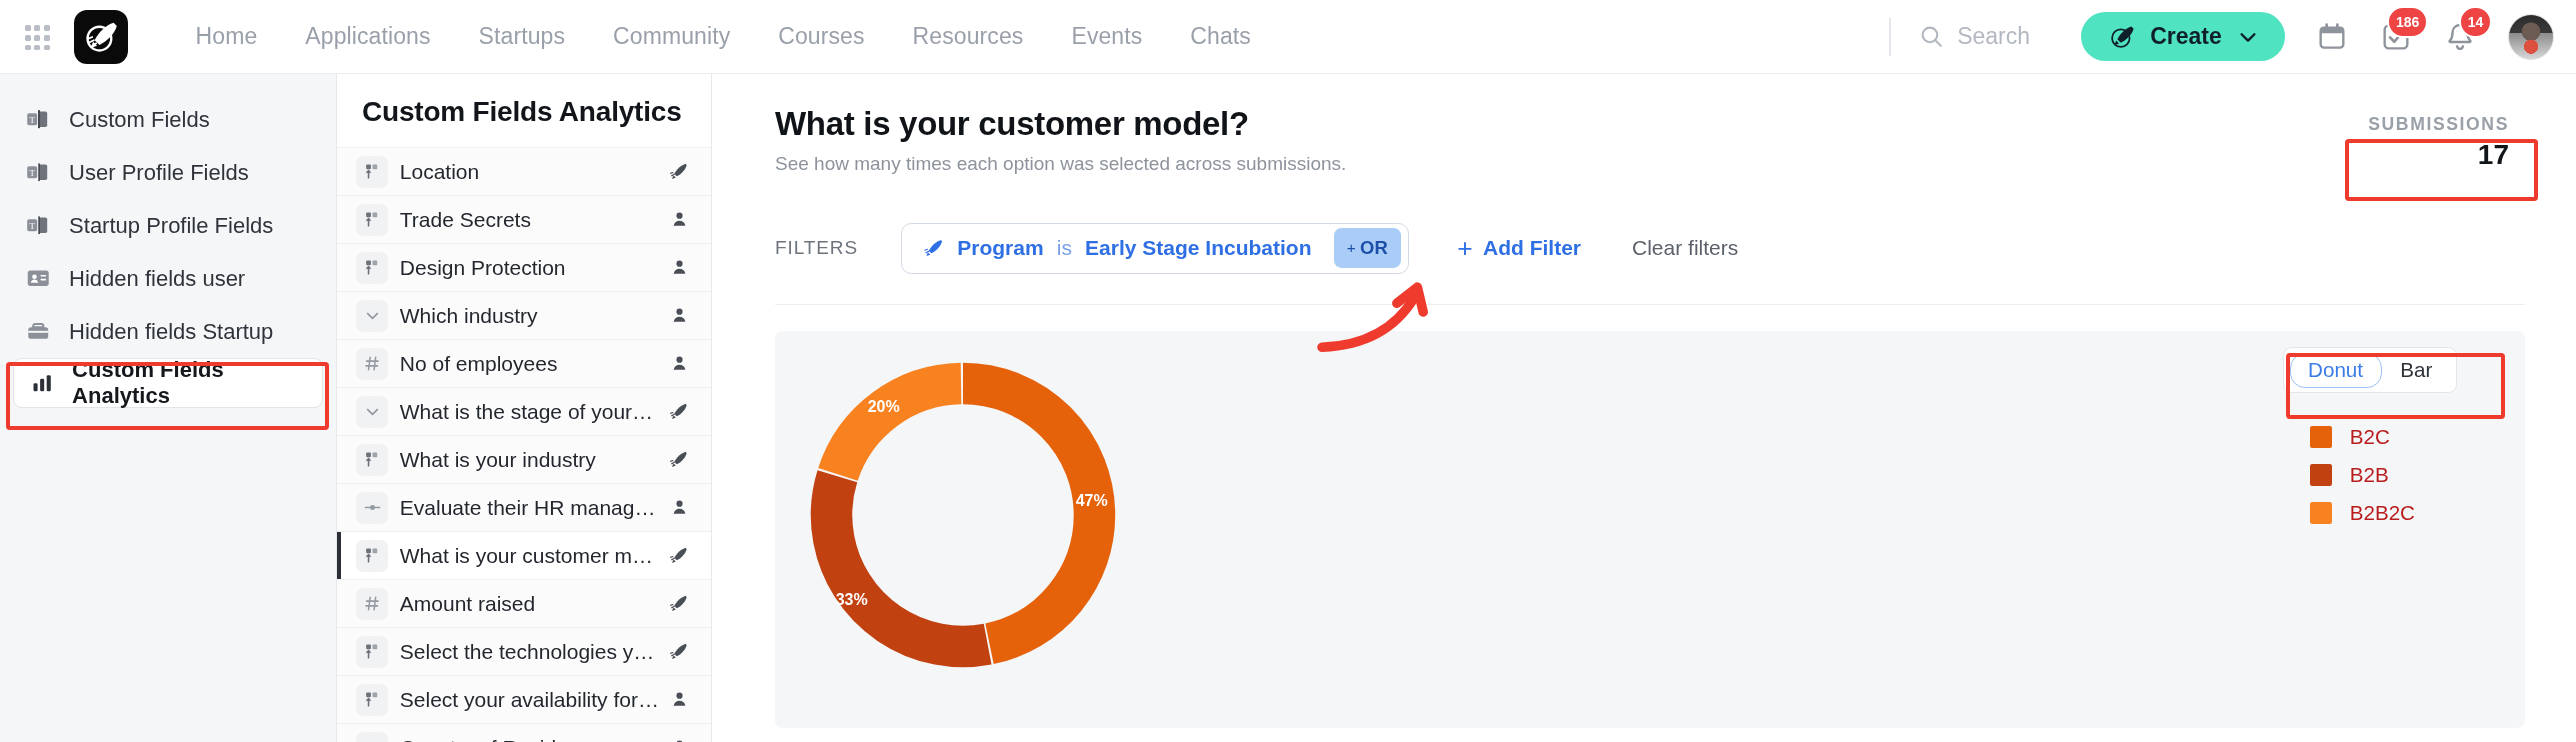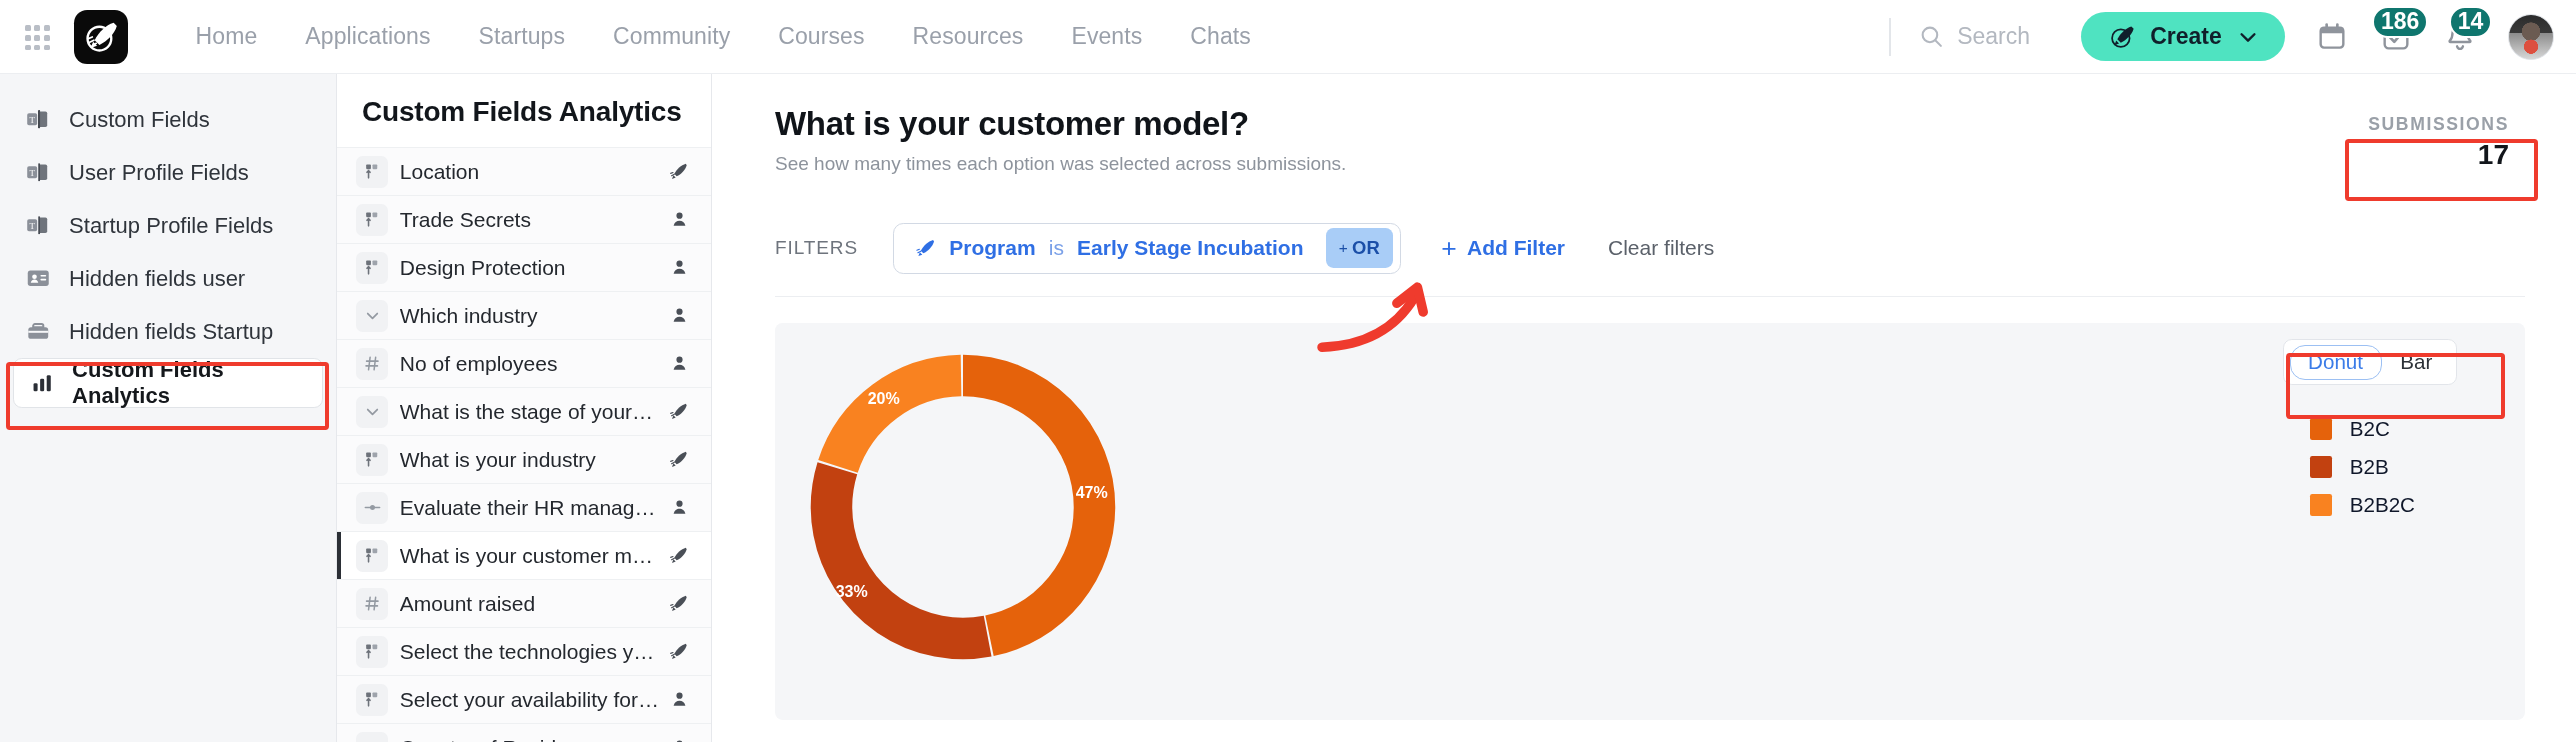--- a/index.html
+++ b/index.html
@@ -36,23 +36,23 @@
   .search-text { font-size:23px; color:#b3b8c0; }
   .create-btn {
     display:flex; align-items:center; gap:14.7px;
     background:#4fe3c1; border-radius:734px;
     height:49px; padding:0 26.5px; cursor:pointer; margin-right:31px;
   }
   .create-label { font-size:23px; font-weight:bold; color:#10202b; }
   .icon-btn { position:relative; margin-right:32px; cursor:pointer; display:flex; align-items:center; }
   .badge {
     position:absolute; top:-14.7px; right:-16px;
-    background:#0f766e; color:#fff; border-radius:734px;
+    background:#ef4444; color:#fff; border-radius:734px;
     min-width:32px; height:32px; padding:0 6.6px;
-    font-size:23px; font-weight:bold;
+    font-size:14px; font-weight:bold;
     display:flex; align-items:center; justify-content:center;
     border:2.2px solid #fff; overflow:hidden;
   }
   .avatar {
     width:46px; height:46px; border-radius:50%;
     border:1.5px solid #e2e5e9; overflow:hidden;
     background:#cfd3d8; position:relative; cursor:pointer;
   }
   .avatar .face { position:absolute; inset:0;
     background:
@@ -115,22 +115,22 @@
   
   .main { position:absolute; top:74px; left:713px; right:0; height:669px;
     background:#ffffff; padding:0 51px 0 62px; }
   .main-head { display:flex; align-items:flex-start; padding-top:31px;justify-content:space-between; }
   .q-title { font-size:33px; font-weight:bold; color:#101419; letter-spacing:-0.3px; }
   .q-sub { font-size:19px; color:#8d939c; margin-top:10.3px; }
   .subs-box { margin-left:auto; text-align:right; padding:8.8px 16px 8.8px 19px; }
   .subs-label { font-size:17.6px; color:#9aa0a8; letter-spacing:1.6px; font-weight:bold; }
   .subs-value { font-size:28px; font-weight:bold; color:#12161b; margin-top:4.4px; }
 
-  .filterbar { display:flex; align-items:center; gap:8px; margin-top:43px;
-    padding-bottom:22px; border-bottom:0.7px solid #eceef1; }
+  .filterbar { display:flex; align-items:center; gap:16px; margin-top:43px;
+    padding-bottom:30px; border-bottom:0.7px solid #eceef1; }
   .filters-label { font-size:19px; color:#6e747d; letter-spacing:0.9px; margin-right:26.5px; font-weight:500; }
   .filter-chip {
     display:flex; align-items:center; gap:0;
     border:0.7px solid #d2d9e4; border-radius:10.3px; background:#ffffff;
     height:51px; padding:0 7.4px 0 19px; cursor:pointer;
   }
   .chip-text { font-size:21px; margin-left:13.2px; white-space:nowrap; }
   .chip-key { color:#2f6fe4; font-weight:bold; }
   .chip-is { color:#7aa0e8; font-weight:normal; }
   .chip-val { color:#2f6fe4; font-weight:bold; }
@@ -167,21 +167,21 @@
   .toggle button {
     font-family:"Liberation Sans", sans-serif;
     border:0.7px solid transparent; background:transparent;
     font-size:20.6px; color:#2d3238; padding:0 17.6px; height:35px;
     border-radius:6.6px; cursor:pointer;
   }
   .toggle button.on { color:#3b7ce8; border-color:#9cc0f3; background:#fff;border-radius:15px; }
   .legend { position:absolute; right:110px; top:87px; }
   .legend-row { display:flex; align-items:center; gap:17.6px; height:38px; }
   .swatch { width:22px; height:22px; border-radius:2.2px; flex:0 0 auto; }
-  .legend-label { font-size:20.6px; color:#0f172a; }
+  .legend-label { font-size:20.6px; color:#b91c1c; }
 
   
   .ann-arrow { position:absolute; left:1316px; top:271px; pointer-events:none; }
 </style>
 </head>
 <body>
 
 <div class="app">
 
   <div class="topnav">

